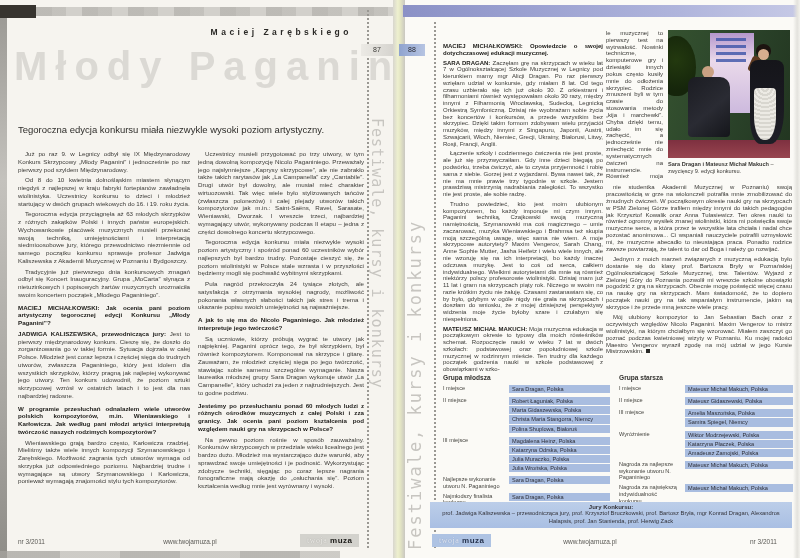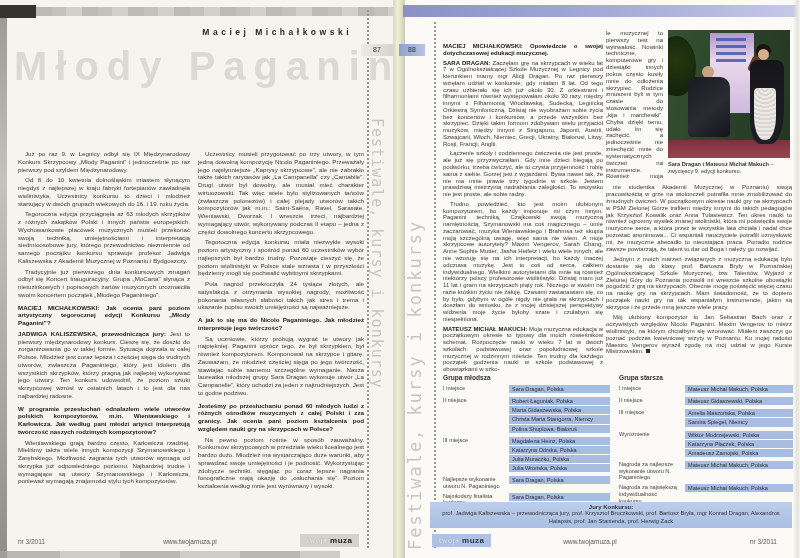--- a/index.html
+++ b/index.html
@@ -112,22 +112,23 @@
 <body>
 
 <div class="scan">
 
   <div class="page page-left">
     <div class="lp-topbar"></div>
     <div class="lp-corner"></div>
     <div class="lp-leftedge"></div>
     <div class="lp-bottombar"></div>
 
-    <div class="author">Maciej Michałkowski</div>
+    <div class="author">Maciej Zarębskiego</div>
     <div class="ghost-title">Młody Paganini</div>
+    <div class="lead">Tegoroczna edycja konkursu miała niezwykle wysoki poziom artystyczny.</div>
 
     <div class="colA body-text">
       <p class="ind">Już po raz 9. w Legnicy odbył się IX Międzynarodowy Konkurs Skrzypcowy „Młody Paganini” i jednocześnie po raz pierwszy pod szyldem Międzynarodowy.</p>
       <p class="ind">Od 8 do 10 kwietnia dolnośląskim miastem słynącym niegdyś z najlepszej w kraju fabryki fortepianów zawładnęła wiolinistyka. Uczestnicy konkursu to dzieci i młodzież startujący w dwóch grupach wiekowych do 16. i 19. roku życia.</p>
       <p class="ind">Tegoroczna edycja przyciągnęła aż 63 młodych skrzypków z różnych zakątków Polski i innych państw europejskich. Wychowankowie placówek muzycznych musieli przekonać swoją techniką, umiejętnościami i interpretacją siedmioosobowe jury, którego przewodnictwo niezmiennie od samego początku konkursu sprawuje profesor Jadwiga Kaliszewska z Akademii Muzycznej w Poznaniu i Bydgoszczy.</p>
       <p class="ind">Tradycyjnie już pierwszego dnia konkursowych zmagań odbył się Koncert Inauguracyjny. Grupa „MoCarta” słynąca z nietuzinkowych i popisowych żartów muzycznych urozmaiciła swoim koncertem początek „Młodego Paganiniego”.</p>
       <p class="q">MACIEJ MICHAŁKOWSKI: Jak ocenia pani poziom artystyczny tegorocznej edycji Konkursu „Młody Paganini”?</p>
       <p><span class="blead">JADWIGA KALISZEWSKA, przewodnicząca jury:</span><span> Jest to pierwszy międzynarodowy konkurs. Cieszę się, że doszło do zorganizowania go w takiej formie. Sytuacja dojrzała w całej Polsce. Młodzież jest coraz lepsza i częściej sięga do trudnych utworów, zwłaszcza Paganiniego, który jest idolem dla wszystkich skrzypków, którzy pragną jak najlepiej wykonywać jego utwory. Ten konkurs udowodnił, że poziom sztuki skrzypcowej wzrósł w ostatnich latach i to jest dla nas najbardziej radosne.</span></p>
       <p class="q">W programie przesłuchań odnalazłem wiele utworów polskich kompozytorów, m.in. Wieniawskiego i Karłowicza. Jak według pani młodzi artyści interpretują twórczość naszych rodzimych kompozytorów?</p>
       <p class="ind">Wieniawskiego grają bardzo często, Karłowicza rzadziej. Mieliśmy także wiele innych kompozycji Szymanowskiego i Zarębskiego. Możliwość zagrania tych utworów wymaga od skrzypka już odpowiedniego poziomu. Najbardziej trudne i wymagające są utwory Szymanowskiego i Karłowicza, ponieważ wymagają znajomości stylu tych kompozytorów.</p>

